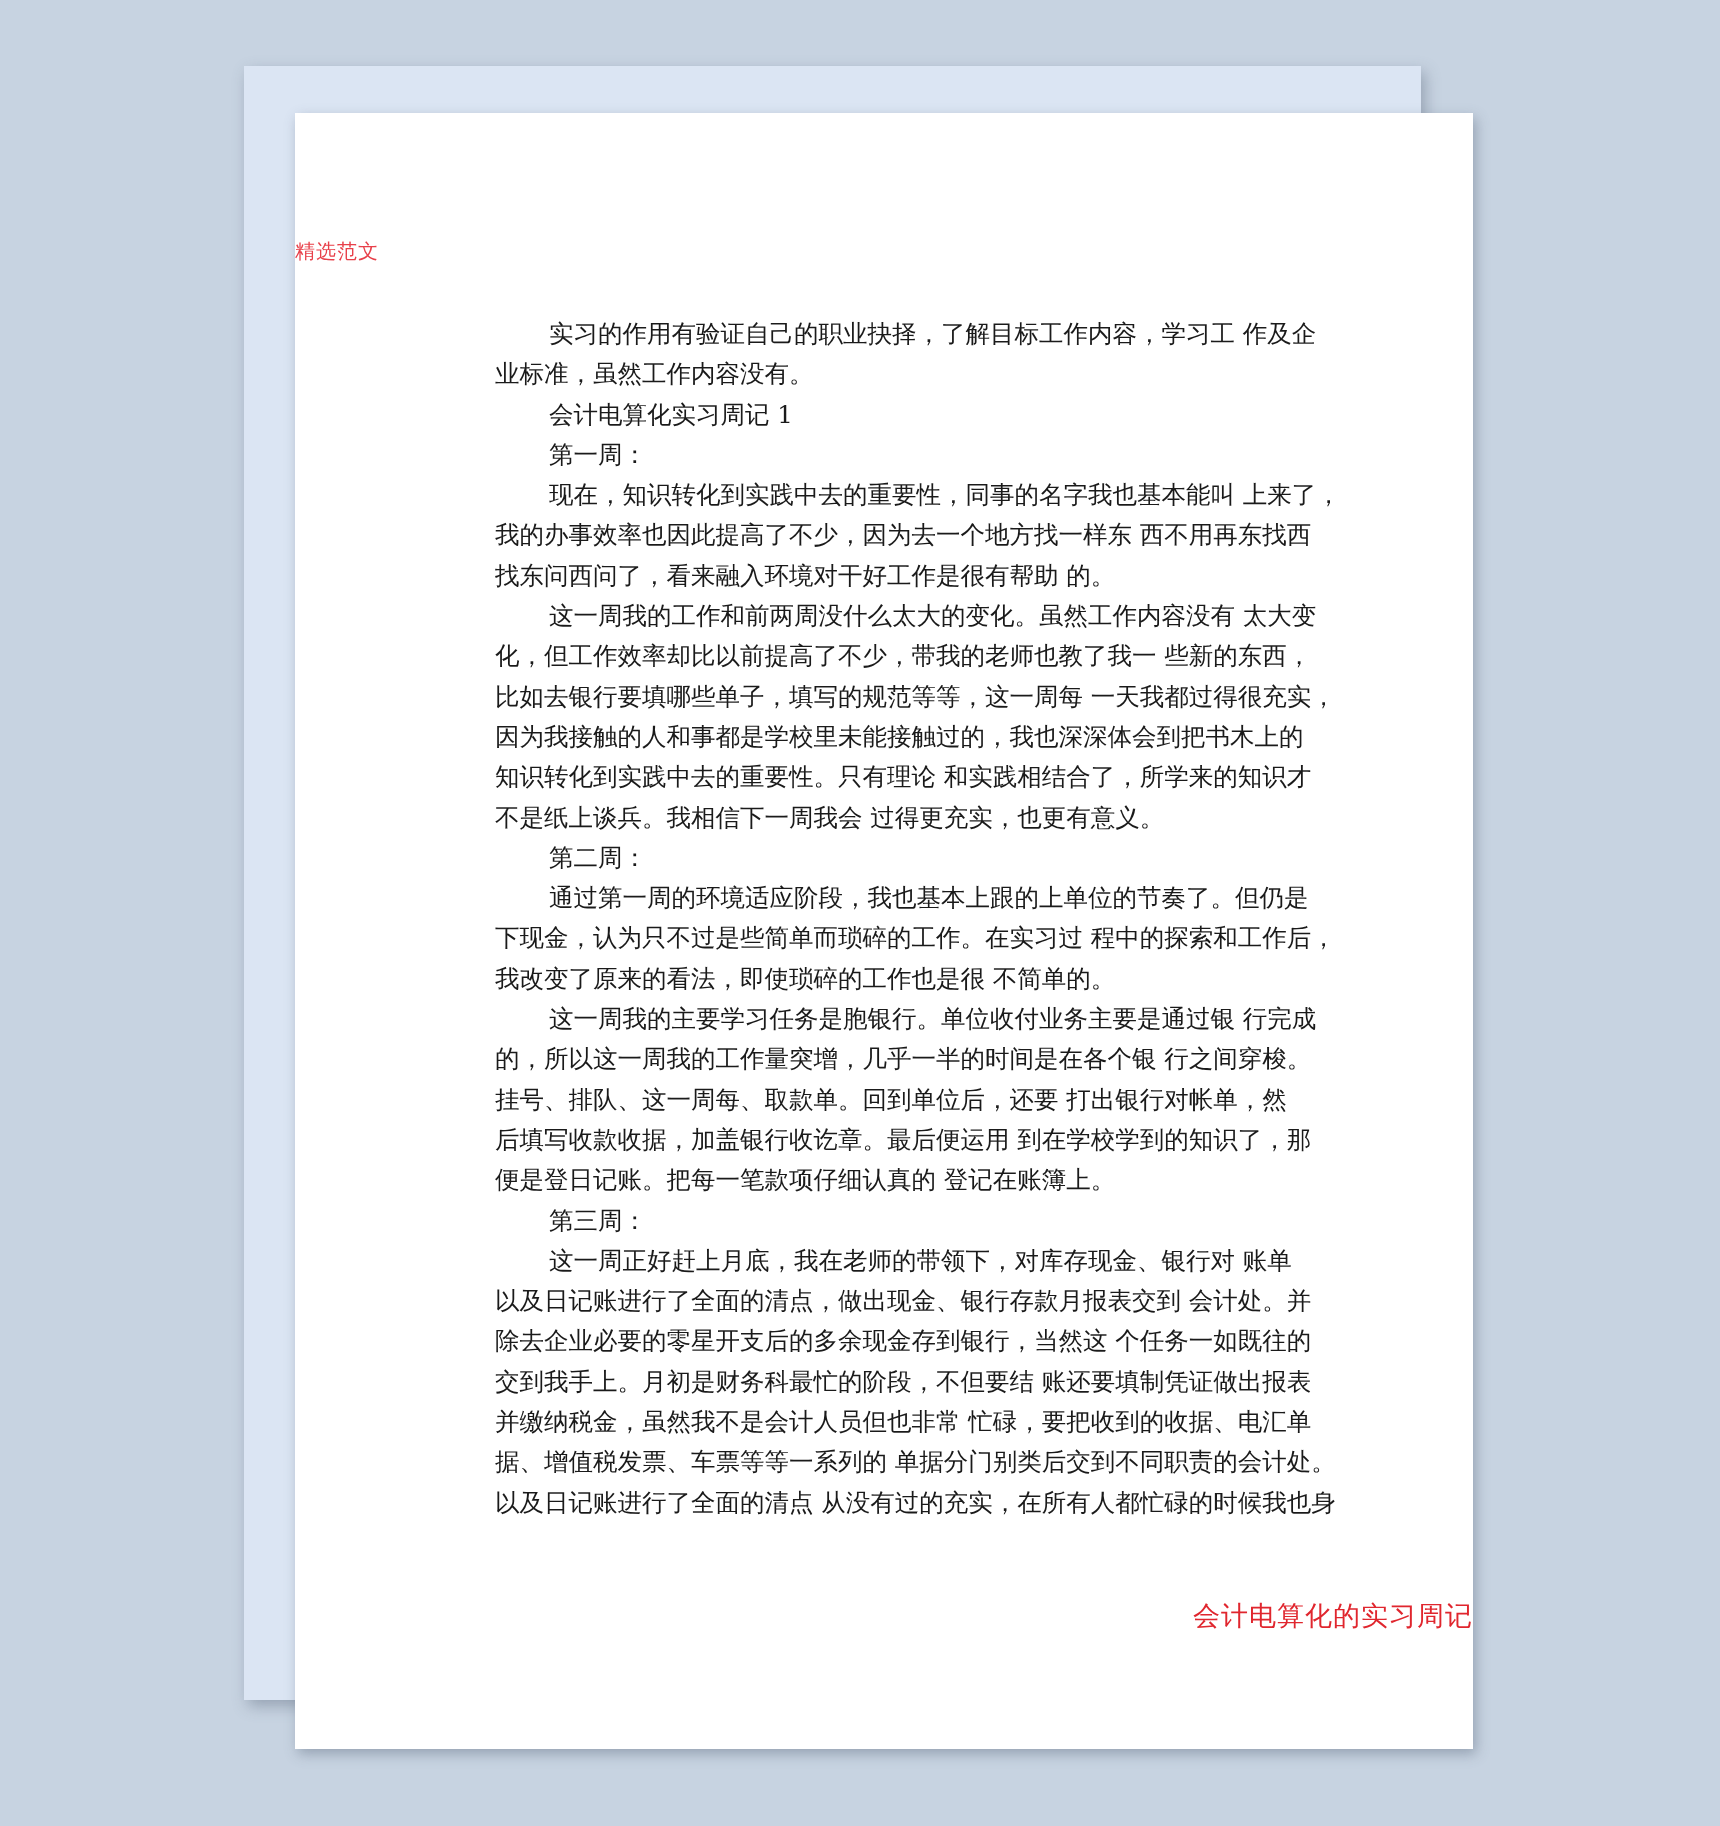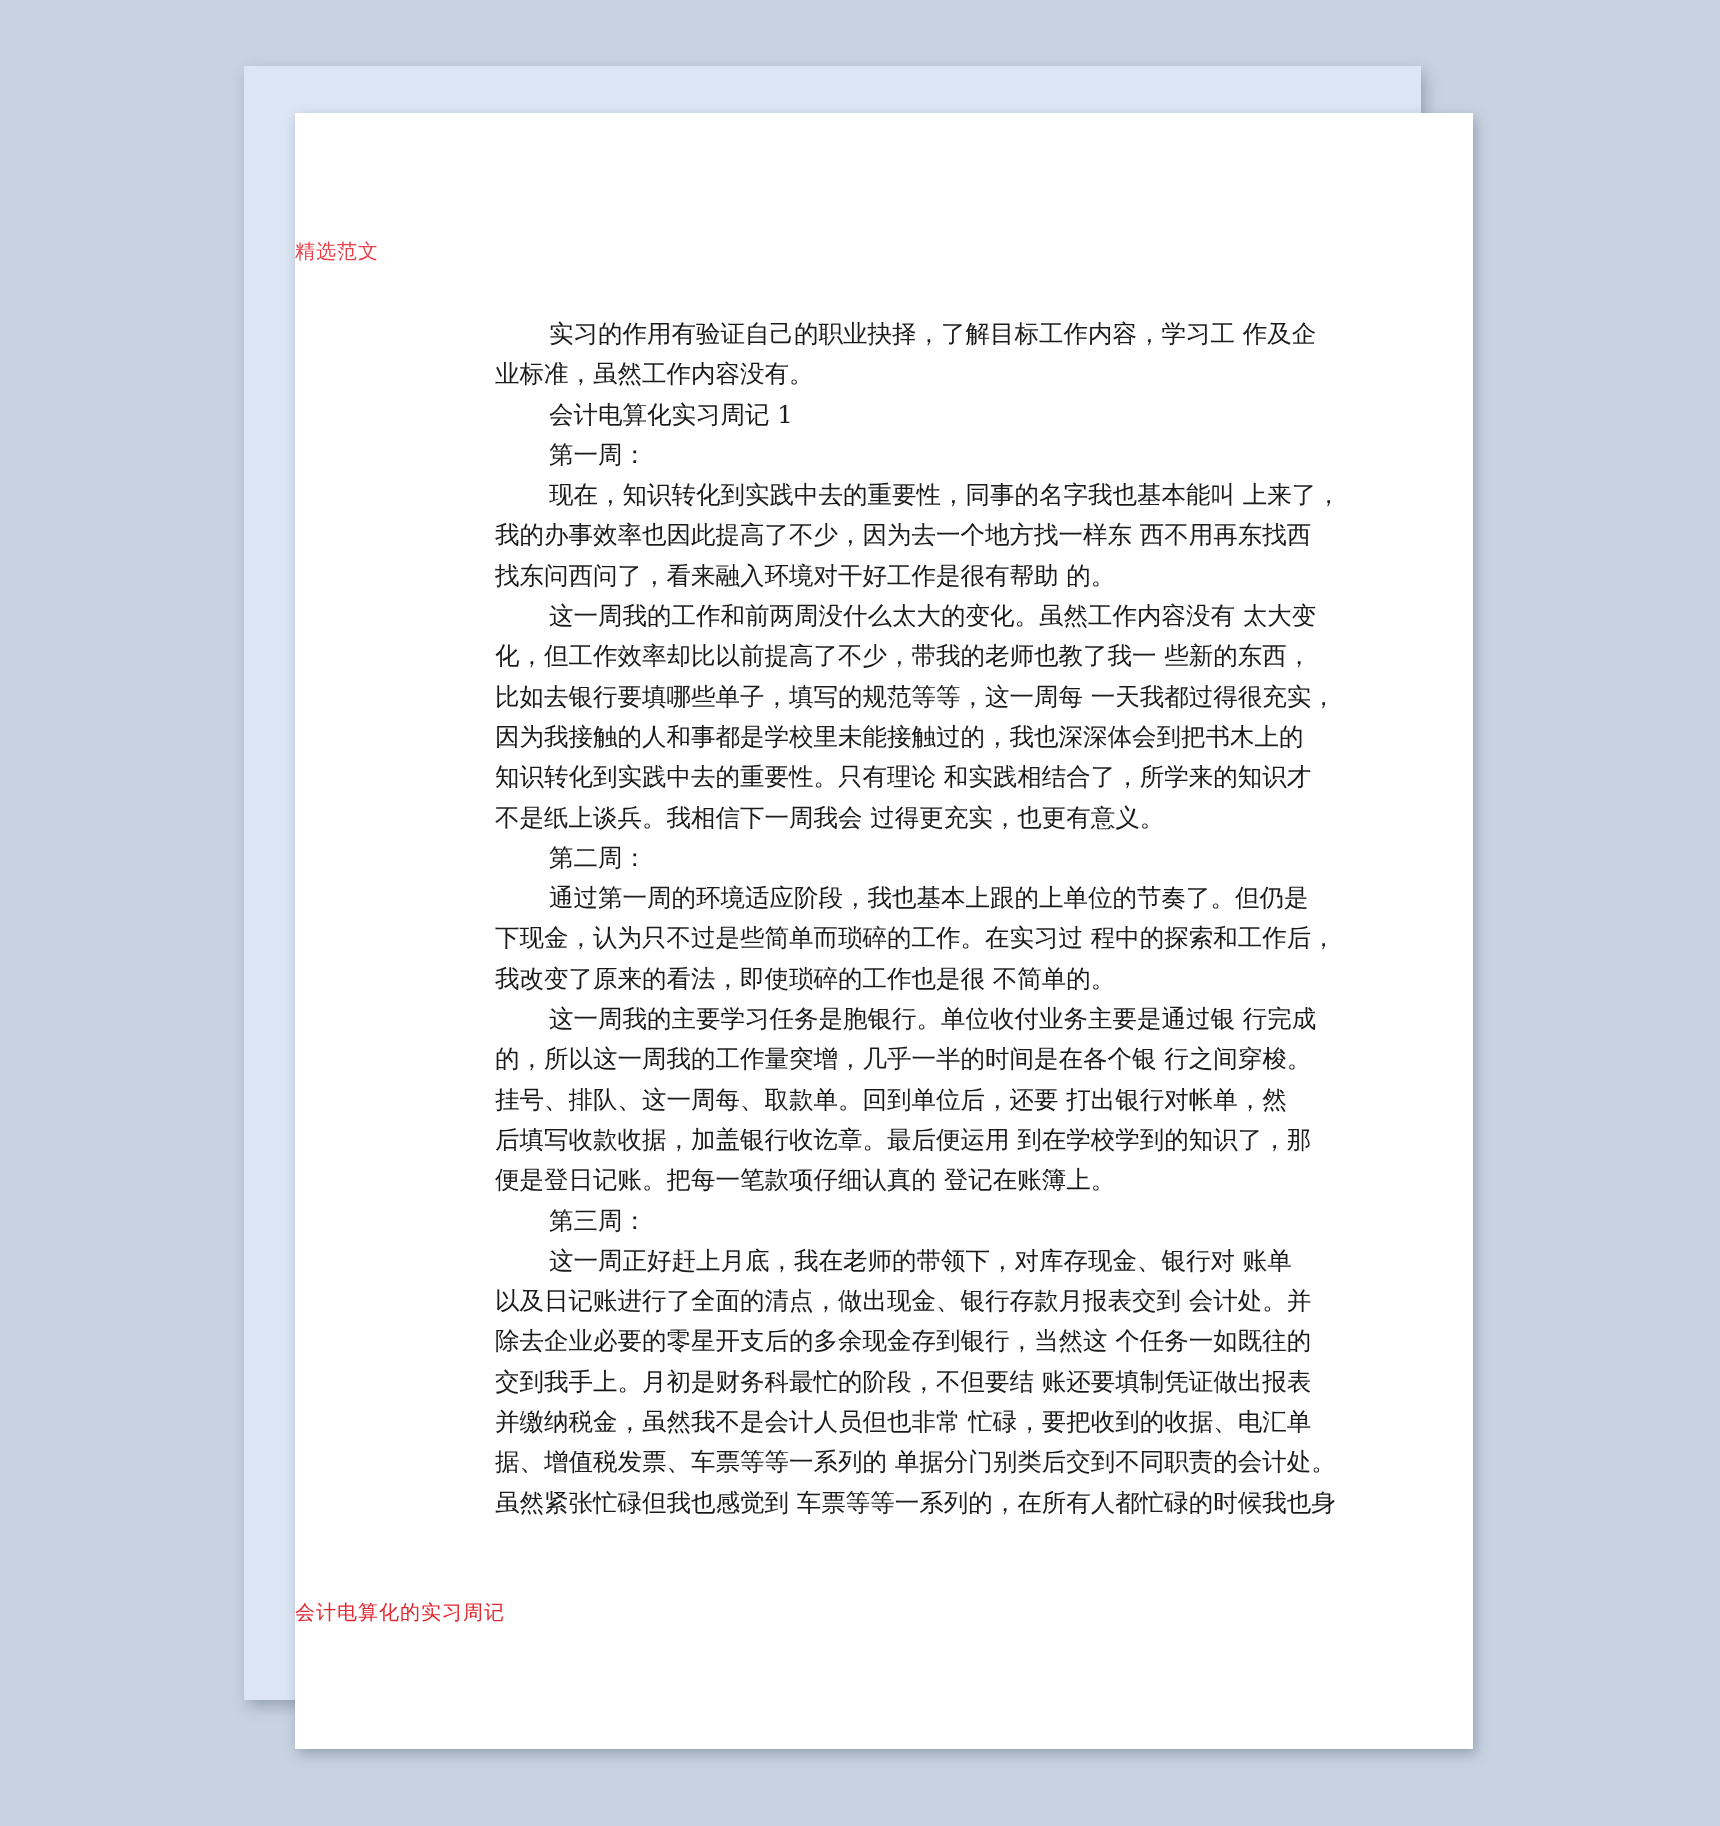--- a/index.html
+++ b/index.html
@@ -41,23 +41,23 @@
       color: #e8404a;
       font-size: 20px;
       letter-spacing: 1px;
       line-height: 1;
     }
     .page-footer {
       position: absolute;
       left: 0;
       right: 0;
       top: 1489px;
-      text-align: left;
+      text-align: right;
       color: #e0262e;
-      font-size: 20px;
+      font-size: 27px;
       letter-spacing: 1px;
       line-height: 1;
     }
     .body-text {
       position: absolute;
       left: 168px;
       top: 201px;
       width: 856px;
       font-size: 24.5px;
       line-height: 40.3px;
@@ -103,17 +103,17 @@
     <span class="line">挂号、排队、这一周每、取款单。回到单位后，还要 打出银行对帐单，然</span>
     <span class="line">后填写收款收据，加盖银行收讫章。最后便运用 到在学校学到的知识了，那</span>
     <span class="line">便是登日记账。把每一笔款项仔细认真的 登记在账簿上。</span>
     <span class="line first">第三周：</span>
     <span class="line first">这一周正好赶上月底，我在老师的带领下，对库存现金、银行对 账单</span>
     <span class="line">以及日记账进行了全面的清点，做出现金、银行存款月报表交到 会计处。并</span>
     <span class="line">除去企业必要的零星开支后的多余现金存到银行，当然这 个任务一如既往的</span>
     <span class="line">交到我手上。月初是财务科最忙的阶段，不但要结 账还要填制凭证做出报表</span>
     <span class="line">并缴纳税金，虽然我不是会计人员但也非常 忙碌，要把收到的收据、电汇单</span>
     <span class="line">据、增值税发票、车票等等一系列的 单据分门别类后交到不同职责的会计处。</span>
-    <span class="line">虽然紧张忙碌但我也感觉到 车票等等一系列的，在所有人都忙碌的时候我也身</span>
+    <span class="line">以及日记账进行了全面的清点 从没有过的充实，在所有人都忙碌的时候我也身</span>
   </div>
 
   <div class="page-footer">会计电算化的实习周记</div>
 </div>
 
 </body></html>

